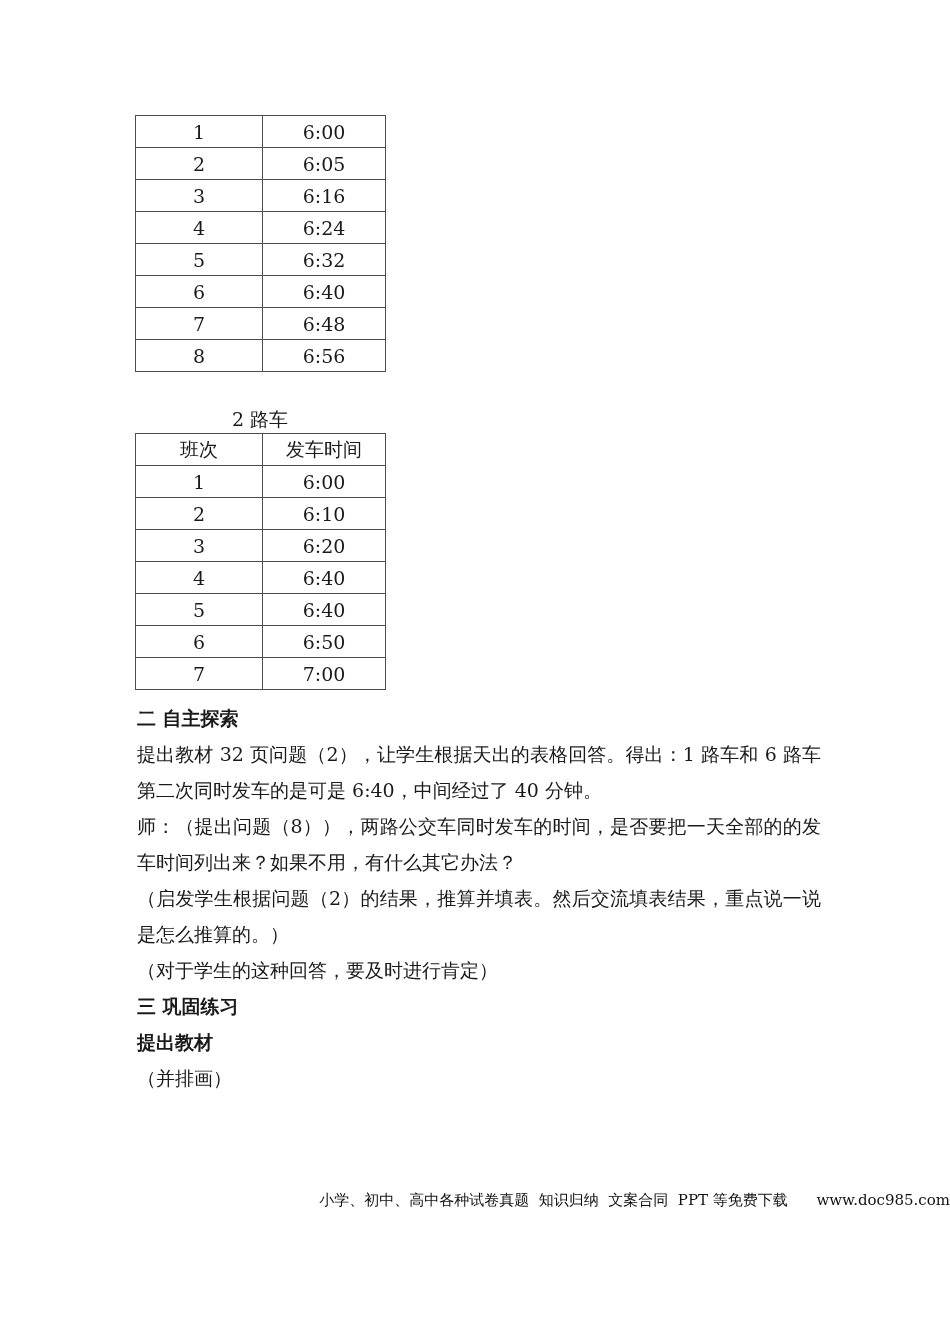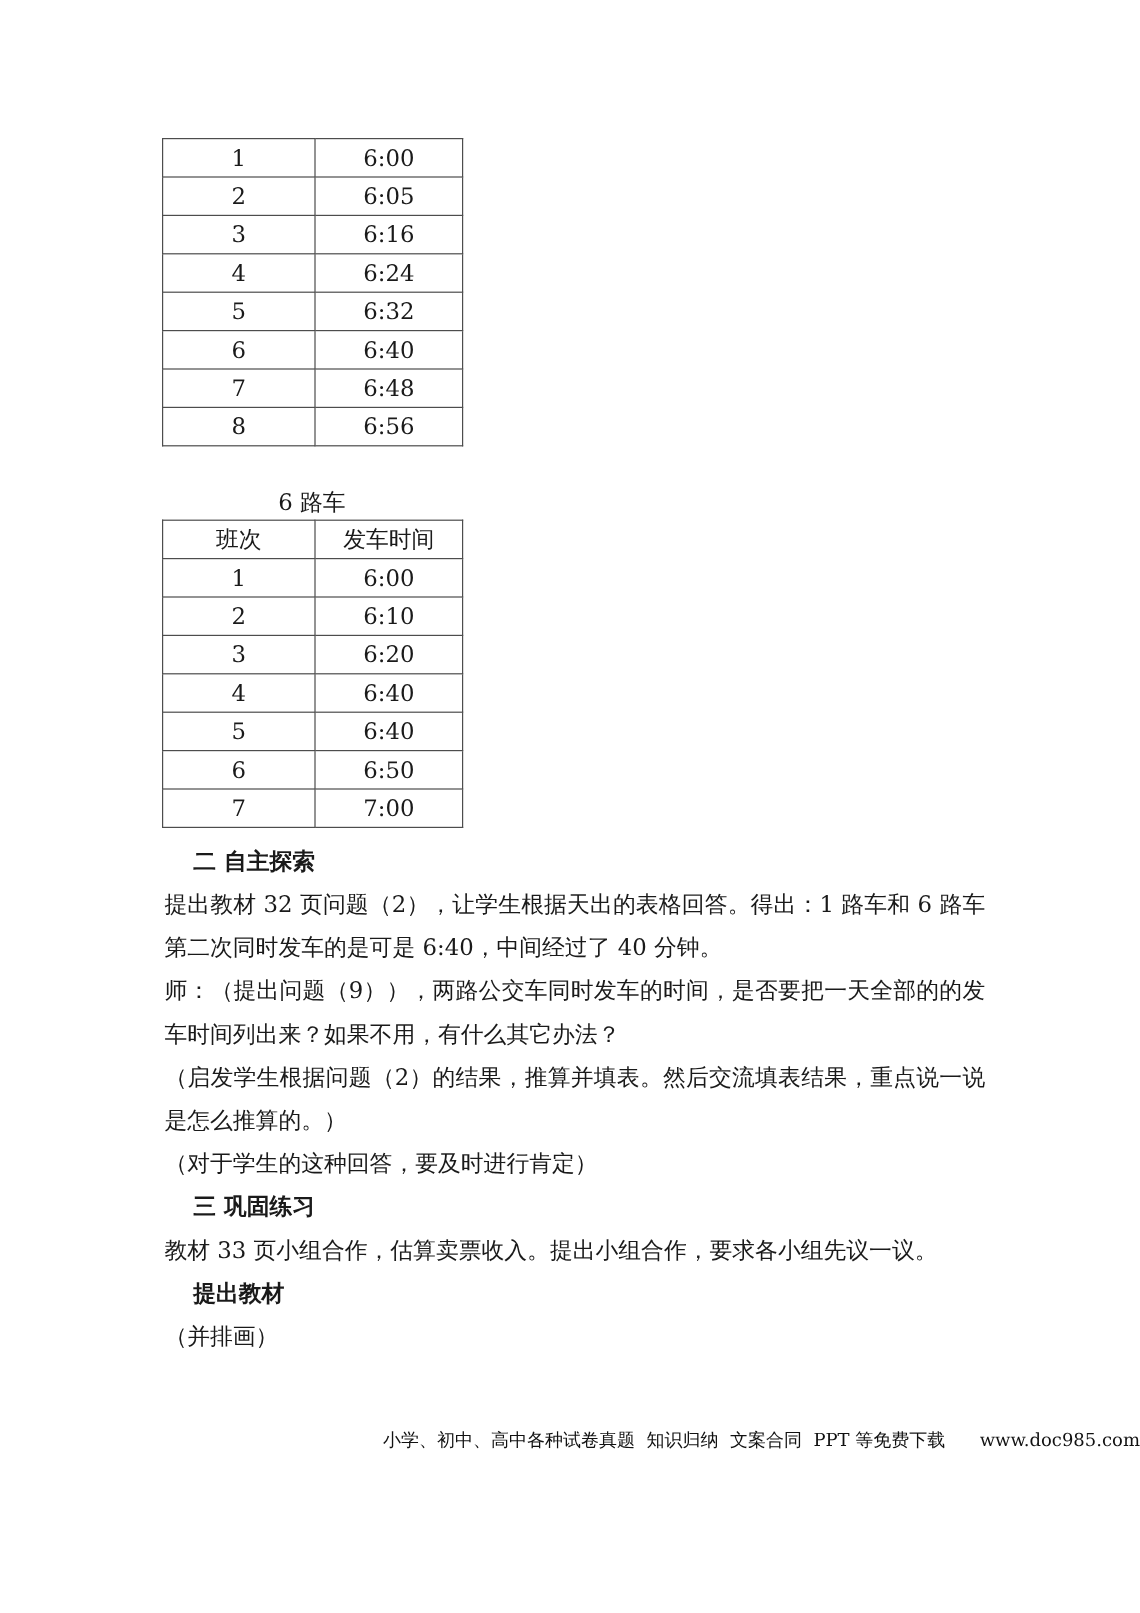--- a/index.html
+++ b/index.html
@@ -41,21 +41,20 @@
     position: absolute; top: 700px; left: 137px;
     width: 684px;
     font-size: 19px;
     line-height: 36px;
   }
   .content .blk { margin: 0; text-align: justify; }
   .content .h {
     font-family: "DejaVu Sans", "Liberation Sans", sans-serif;
     font-weight: bold;
     text-align: left;
-    margin-left: 24px;
   }
 
   .footer {
     position: absolute; top: 1188px; left: 0;
     width: 100%;
     text-align: right;
     font-size: 15px;
     line-height: 24px;
     white-space: pre;
     color: #111111;
@@ -96,21 +95,21 @@
       <td>7</td>
       <td>6:48</td>
     </tr>
     <tr>
       <td>8</td>
       <td>6:56</td>
     </tr>
   </tbody>
     </table>
 
-  <div class="t2-title">6 路车</div>
+  <div class="t2-title">2 路车</div>
 
   <table class="timetable t2">
     <tbody>
         <tr>
       <th class="col-no">班次</th>
       <th class="col-time">发车时间</th>
     </tr>
     <tr>
       <td>1</td>
       <td>6:00</td>
@@ -138,24 +137,23 @@
     <tr>
       <td>7</td>
       <td>7:00</td>
     </tr>
   </tbody>
     </table>
 
   <div class="content">
     <div class="blk h">二 自主探索</div>
     <div class="blk">提出教材 32 页问题（2），让学生根据天出的表格回答。得出：1 路车和 6 路车第二次同时发车的是可是 6:40，中间经过了 40 分钟。</div>
-    <div class="blk">师：（提出问题（9）），两路公交车同时发车的时间，是否要把一天全部的的发车时间列出来？如果不用，有什么其它办法？</div>
+    <div class="blk">师：（提出问题（8）），两路公交车同时发车的时间，是否要把一天全部的的发车时间列出来？如果不用，有什么其它办法？</div>
     <div class="blk">（启发学生根据问题（2）的结果，推算并填表。然后交流填表结果，重点说一说是怎么推算的。）</div>
     <div class="blk">（对于学生的这种回答，要及时进行肯定）</div>
     <div class="blk h">三 巩固练习</div>
-    <div class="blk">教材 33 页小组合作，估算卖票收入。提出小组合作，要求各小组先议一议。</div>
     <div class="blk h">提出教材</div>
     <div class="blk">（并排画）</div>
   </div>
 
   <div class="footer">小学、初中、高中各种试卷真题  知识归纳  文案合同  PPT 等免费下载      www.doc985.com</div>
 
 </div>
 
 </body></html>

